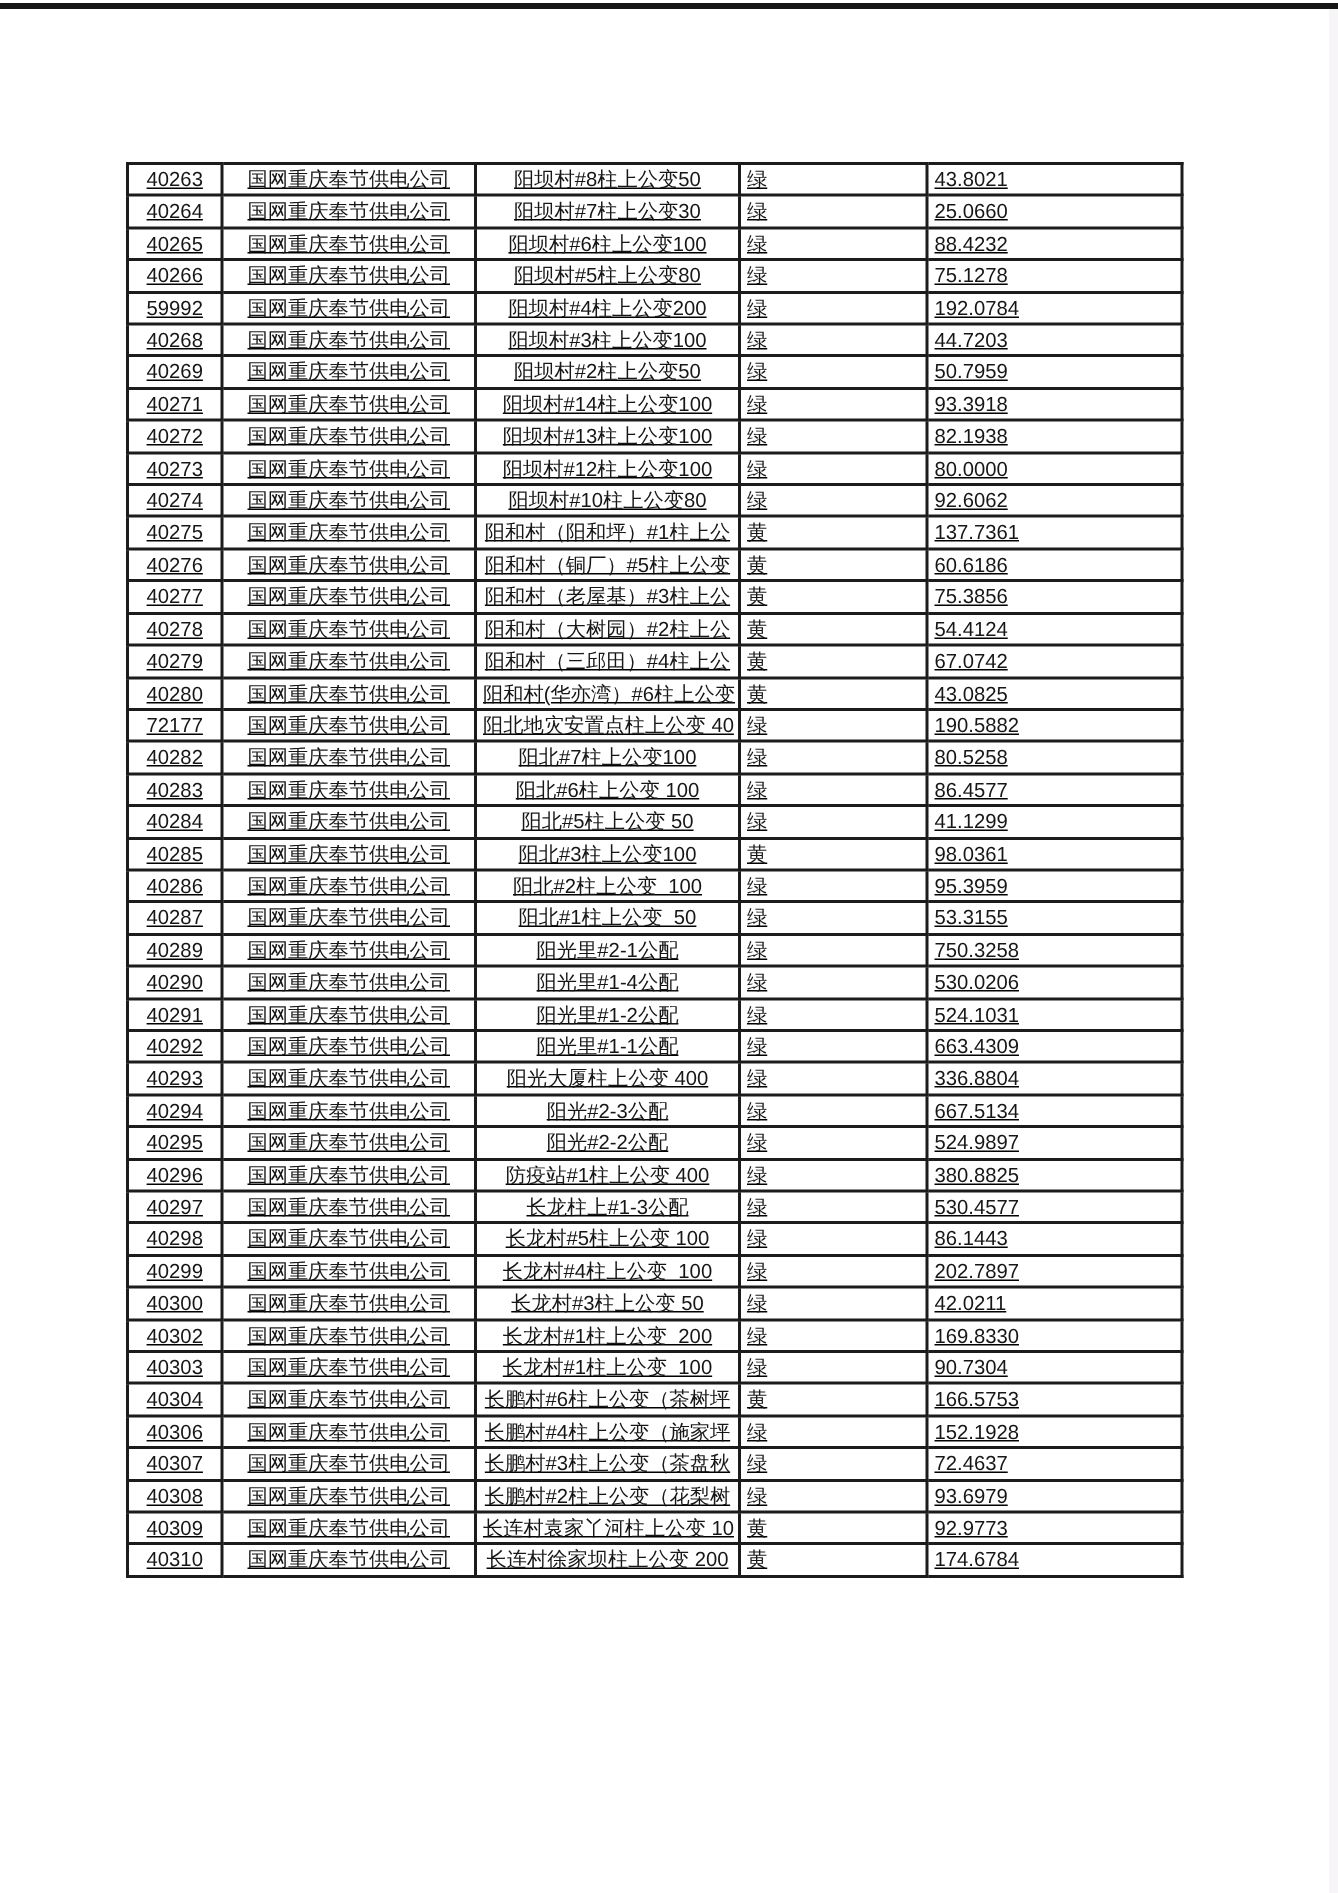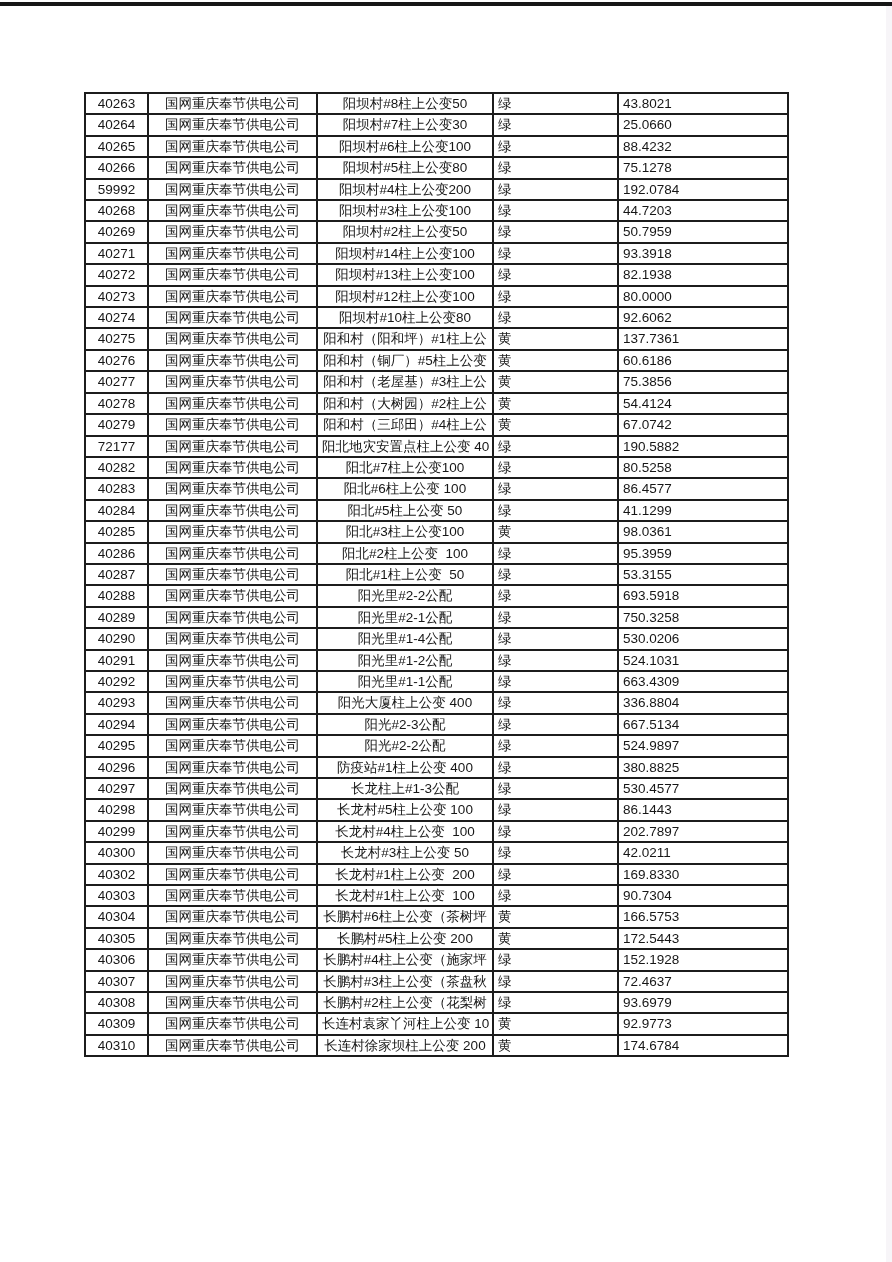--- a/index.html
+++ b/index.html
@@ -8,22 +8,22 @@
     background:#ffffff;
     font-family:"Liberation Sans","DejaVu Sans",sans-serif;
   }
   .top-bar{
     position:absolute;left:0;top:2px;width:892px;height:4px;background:#161616;
   }
   .right-edge{
     position:absolute;right:0;top:6px;width:6px;height:1256px;background:#f7f5f8;
   }
   table.grid{
-    position:absolute;left:84px;top:92px;
-    width:703px;border-collapse:collapse;table-layout:fixed;
+    position:absolute;left:84px;top:108px;
+    width:703px;border-collapse:collapse;table-layout:fixed;text-decoration:underline;
   }
   table.grid td{
     border:2px solid #1c1c1c;
     height:19.4px;line-height:19.4px;vertical-align:middle;
     padding:0 4px;
     font-size:13.5px;color:#161616;
     white-space:pre;overflow:hidden;
   }
   td.c-id{text-align:center;padding:0 2px;}
   td.c-company{text-align:center;}
@@ -168,20 +168,27 @@
   </tr>
 
   <tr>
     <td class="c-id">40279</td>
     <td class="c-company">国网重庆奉节供电公司</td>
     <td class="c-device">阳和村（三邱田）#4柱上公</td>
     <td class="c-status">黄</td>
     <td class="c-value">67.0742</td>
   </tr>
 
+  <tr>
+    <td class="c-id">40280</td>
+    <td class="c-company">国网重庆奉节供电公司</td>
+    <td class="c-device">阳和村(华亦湾）#6柱上公变</td>
+    <td class="c-status">黄</td>
+    <td class="c-value">43.0825</td>
+  </tr>
 
   <tr>
     <td class="c-id">72177</td>
     <td class="c-company">国网重庆奉节供电公司</td>
     <td class="c-device">阳北地灾安置点柱上公变 40</td>
     <td class="c-status">绿</td>
     <td class="c-value">190.5882</td>
   </tr>
 
   <tr>
@@ -225,27 +232,20 @@
   </tr>
 
   <tr>
     <td class="c-id">40287</td>
     <td class="c-company">国网重庆奉节供电公司</td>
     <td class="c-device">阳北#1柱上公变  50</td>
     <td class="c-status">绿</td>
     <td class="c-value">53.3155</td>
   </tr>
 
-  <tr>
-    <td class="c-id">40288</td>
-    <td class="c-company">国网重庆奉节供电公司</td>
-    <td class="c-device">阳光里#2-2公配</td>
-    <td class="c-status">绿</td>
-    <td class="c-value">693.5918</td>
-  </tr>
 
   <tr>
     <td class="c-id">40289</td>
     <td class="c-company">国网重庆奉节供电公司</td>
     <td class="c-device">阳光里#2-1公配</td>
     <td class="c-status">绿</td>
     <td class="c-value">750.3258</td>
   </tr>
 
   <tr>
@@ -354,27 +354,20 @@
   </tr>
 
   <tr>
     <td class="c-id">40304</td>
     <td class="c-company">国网重庆奉节供电公司</td>
     <td class="c-device">长鹏村#6柱上公变（茶树坪</td>
     <td class="c-status">黄</td>
     <td class="c-value">166.5753</td>
   </tr>
 
-  <tr>
-    <td class="c-id">40305</td>
-    <td class="c-company">国网重庆奉节供电公司</td>
-    <td class="c-device">长鹏村#5柱上公变 200</td>
-    <td class="c-status">黄</td>
-    <td class="c-value">172.5443</td>
-  </tr>
 
   <tr>
     <td class="c-id">40306</td>
     <td class="c-company">国网重庆奉节供电公司</td>
     <td class="c-device">长鹏村#4柱上公变（施家坪</td>
     <td class="c-status">绿</td>
     <td class="c-value">152.1928</td>
   </tr>
 
   <tr>

